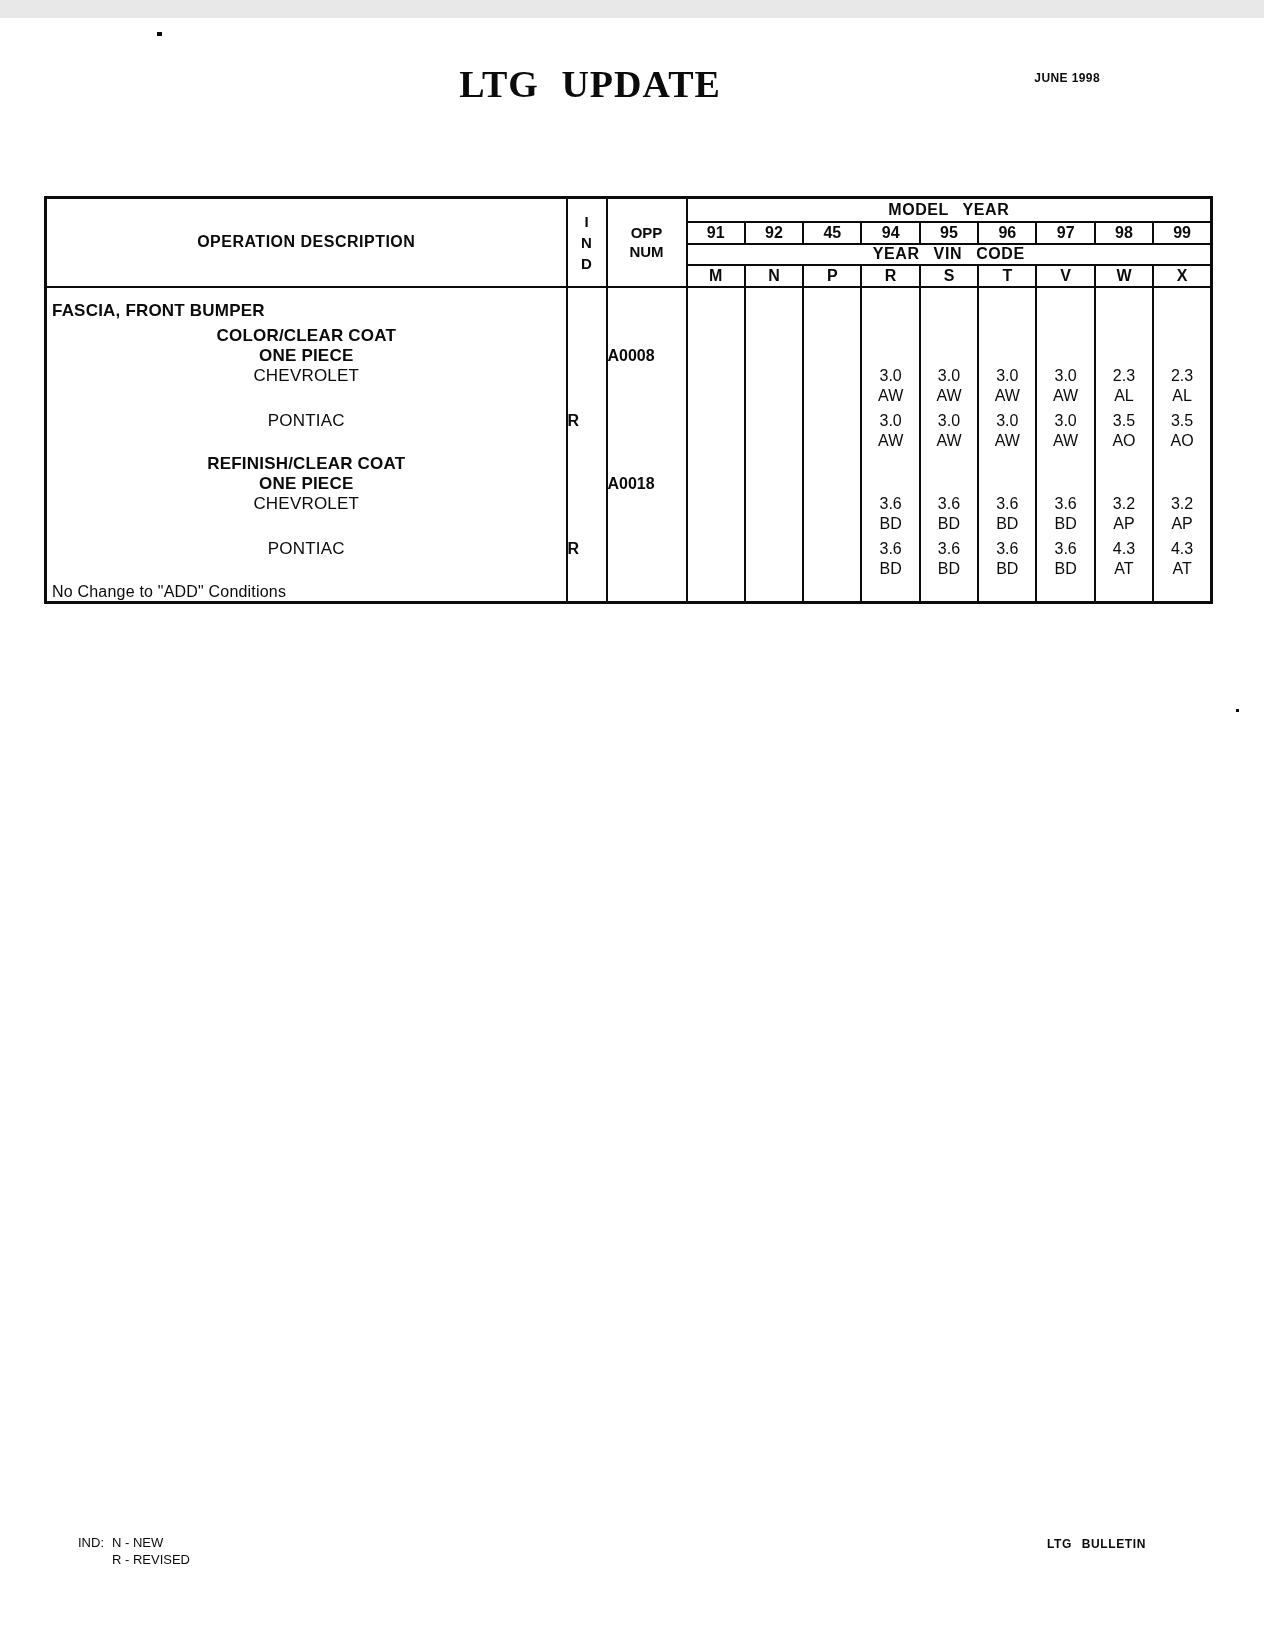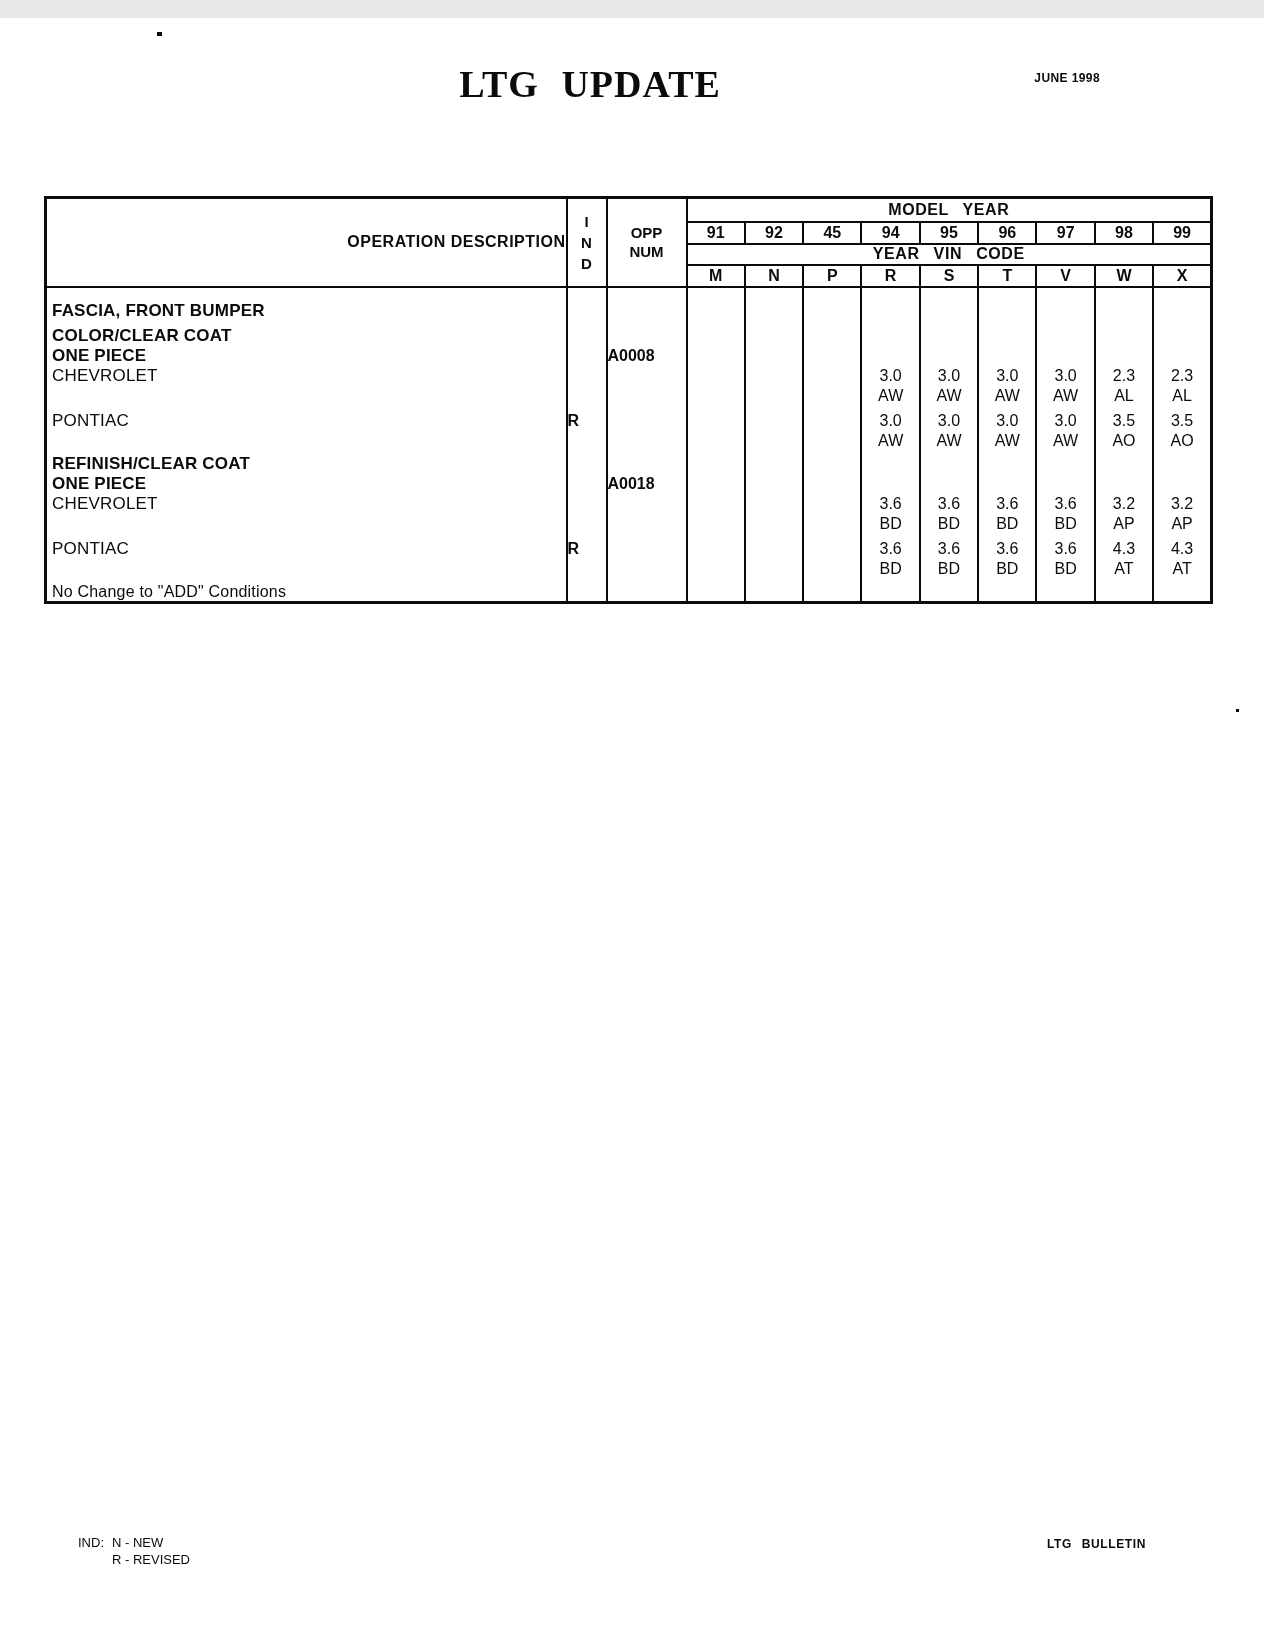--- a/index.html
+++ b/index.html
@@ -32,33 +32,33 @@
   }
   table.ltg td{padding:0;vertical-align:middle;overflow:hidden;}
   thead td{
     border:2px solid #0b0b0b;text-align:center;font-weight:bold;
     font-size:16px;
   }
   thead tr.hr1{height:24px}
   thead tr.hr2{height:22px}
   thead tr.hr3{height:21px}
   thead tr.hr4{height:22px}
-  td.desc-h{font-size:16px;letter-spacing:.5px;text-align:right;}
+  td.desc-h{font-size:16px;letter-spacing:.5px;}
   td.ind-h{font-size:15px;line-height:21px;}
   td.opp-h{font-size:15px;line-height:19px;}
   td.band{letter-spacing:.6px;word-spacing:9px;}
   
   tbody tr{height:20px;}
   tbody td{
     border-left:2px solid #0b0b0b;border-right:2px solid #0b0b0b;
     font-size:16px;
   }
   tbody td.c-desc{padding:0 5px;font-size:17px;letter-spacing:.2px;}
   tbody td.al{text-align:left;}
-  tbody td.ar{text-align:left;}
+  tbody td.ar{text-align:center;}
   tbody td.b{font-weight:bold;}
   tbody td.c-ind,tbody td.c-opp{text-align:left;font-size:16px;}
   tbody td.c-yr{text-align:center;font-size:16px;}
   tbody tr.footnote-row td.c-desc{font-size:16px;}
   
   .legend{position:absolute;left:78px;top:1516px;font-size:13px;line-height:17px;}
   .legend-label{display:inline-block;width:34px;}
   .legend-line2{margin-left:34px;}
   .bulletin{
     position:absolute;left:1047px;top:1519px;

